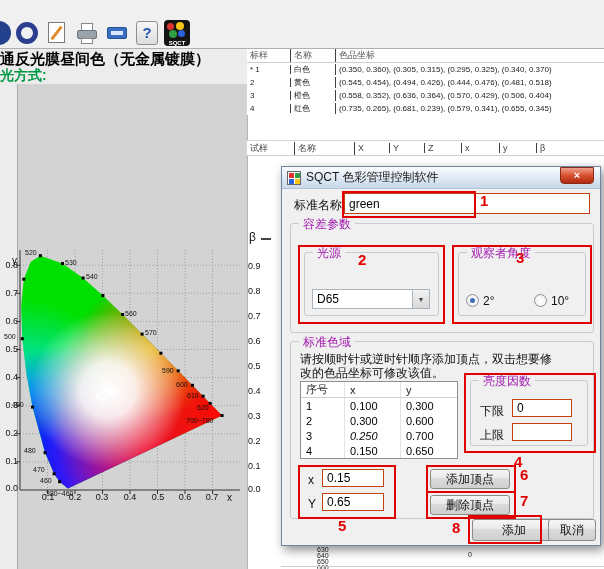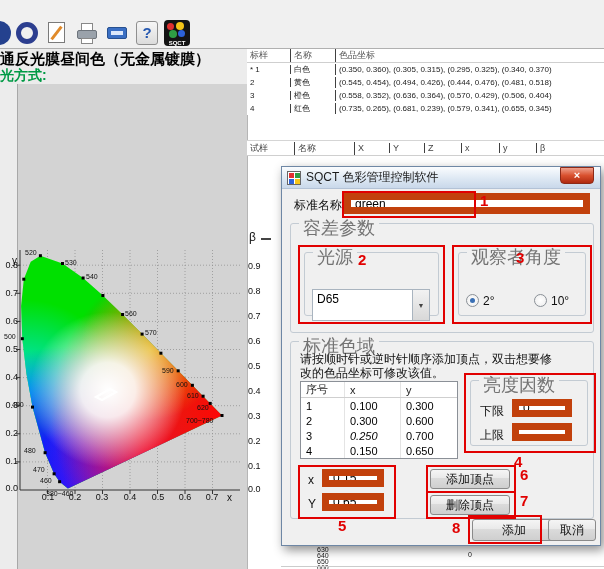--- a/index.html
+++ b/index.html
@@ -24,22 +24,22 @@
   #dialog { position:absolute; left:281px; top:166px; width:320px; height:380px; background:#f0f0f0;
             border:1px solid #6e87a5; box-shadow:3px 4px 10px rgba(0,0,0,0.45); z-index:10; }
   #dlg-titlebar { position:absolute; left:0; top:0; width:100%; height:22px;
             background:linear-gradient(#fafcfe,#dbe6f2 60%,#c9d8ea); border-bottom:1px solid #b3c2d6;
             display:flex; align-items:center; }
   #dlg-title { font-size:12px; color:#1a1a1a; margin-left:24px; }
   .close-btn { position:absolute; right:6px; top:0; width:34px; height:17px; border:1px solid #8c2a18;
             border-radius:0 0 4px 4px; background:linear-gradient(#f0a留#f0a,#d9512f); background:linear-gradient(#efa08b,#d9512f 50%,#b02a10);
             color:#fff; font-size:11px; font-weight:bold; text-align:center; line-height:15px; }
   .groupbox { position:absolute; border:1px solid #c3cbd3; border-radius:3px; }
-  .grouplabel { position:absolute; top:-8px; left:8px; background:#f0f0f0; padding:0 4px; font-size:18px; color:#737373; }
-  .tb { position:absolute; border:7px solid #c2410c; background:#fff; font-size:12px; padding:1px 4px; font-family:"Liberation Sans",sans-serif; }
+  .grouplabel { position:absolute; top:-8px; left:8px; background:#f0f0f0; padding:0 4px; font-size:12px; color:#a21caf; }
+  .tb { position:absolute; border:1px solid #c2410c; background:#fff; font-size:12px; padding:1px 4px; font-family:"Liberation Sans",sans-serif; }
   .btn { position:absolute; display:flex; align-items:center; justify-content:center; font-size:12px; color:#111;
          background:linear-gradient(#f5f5f5,#e9e9e9 45%,#dbdbdb 46%,#cfcfcf); border:1px solid #8a8a8a; border-radius:3px; }
   .dlg-label { position:absolute; font-size:12px; color:#111; }
   .radio { position:absolute; width:13px; height:13px; border:1px solid #8a9097; border-radius:50%;
            background:radial-gradient(#ffffff,#ececec); }
   .radio.sel::after { content:""; display:block; width:5px; height:5px; margin:3px; border-radius:50%; background:#3a70b5; }
   .dropdown { position:absolute; background:#fff; border:1px solid #a9b4bf; display:flex; }
   .dropdown .dval { flex:1; font-size:12px; padding:2px 4px; }
   .dropdown .darrow { width:17px; background:linear-gradient(#f2f2f2,#d8d8d8); border-left:1px solid #a9b4bf;
            font-size:7px; color:#444; display:flex; align-items:center; justify-content:center; }
@@ -319,21 +319,21 @@
     <span class="dlg-label" style="left:12px;top:30px;">标准名称:</span>
     <input class="tb" style="left: 62px; top: 26px; width: 246px; height: 21px;" value="green">
 
     <div class="groupbox" style="left:8px;top:56px;width:304px;height:110px;">
       <span class="grouplabel">容差参数</span>
     </div>
 
     <div class="groupbox" style="left:22px;top:85px;width:135px;height:64px;">
       <span class="grouplabel">光源</span>
     </div>
-    <div class="dropdown" style="left:30px;top:122px;width:118px;height:32px;">
+    <div class="dropdown" style="left:30px;top:122px;width:118px;height:20px;">
       <span class="dval">D65</span>
       <span class="darrow">▼</span>
     </div>
 
     <div class="groupbox" style="left:176px;top:85px;width:128px;height:64px;">
       <span class="grouplabel">观察者角度</span>
     </div>
     <div class="radio sel" style="left:184px;top:127px;"></div>
     <span class="dlg-label" style="left:201px;top:127px;">2°</span>
     <div class="radio" style="left:252px;top:127px;"></div>

